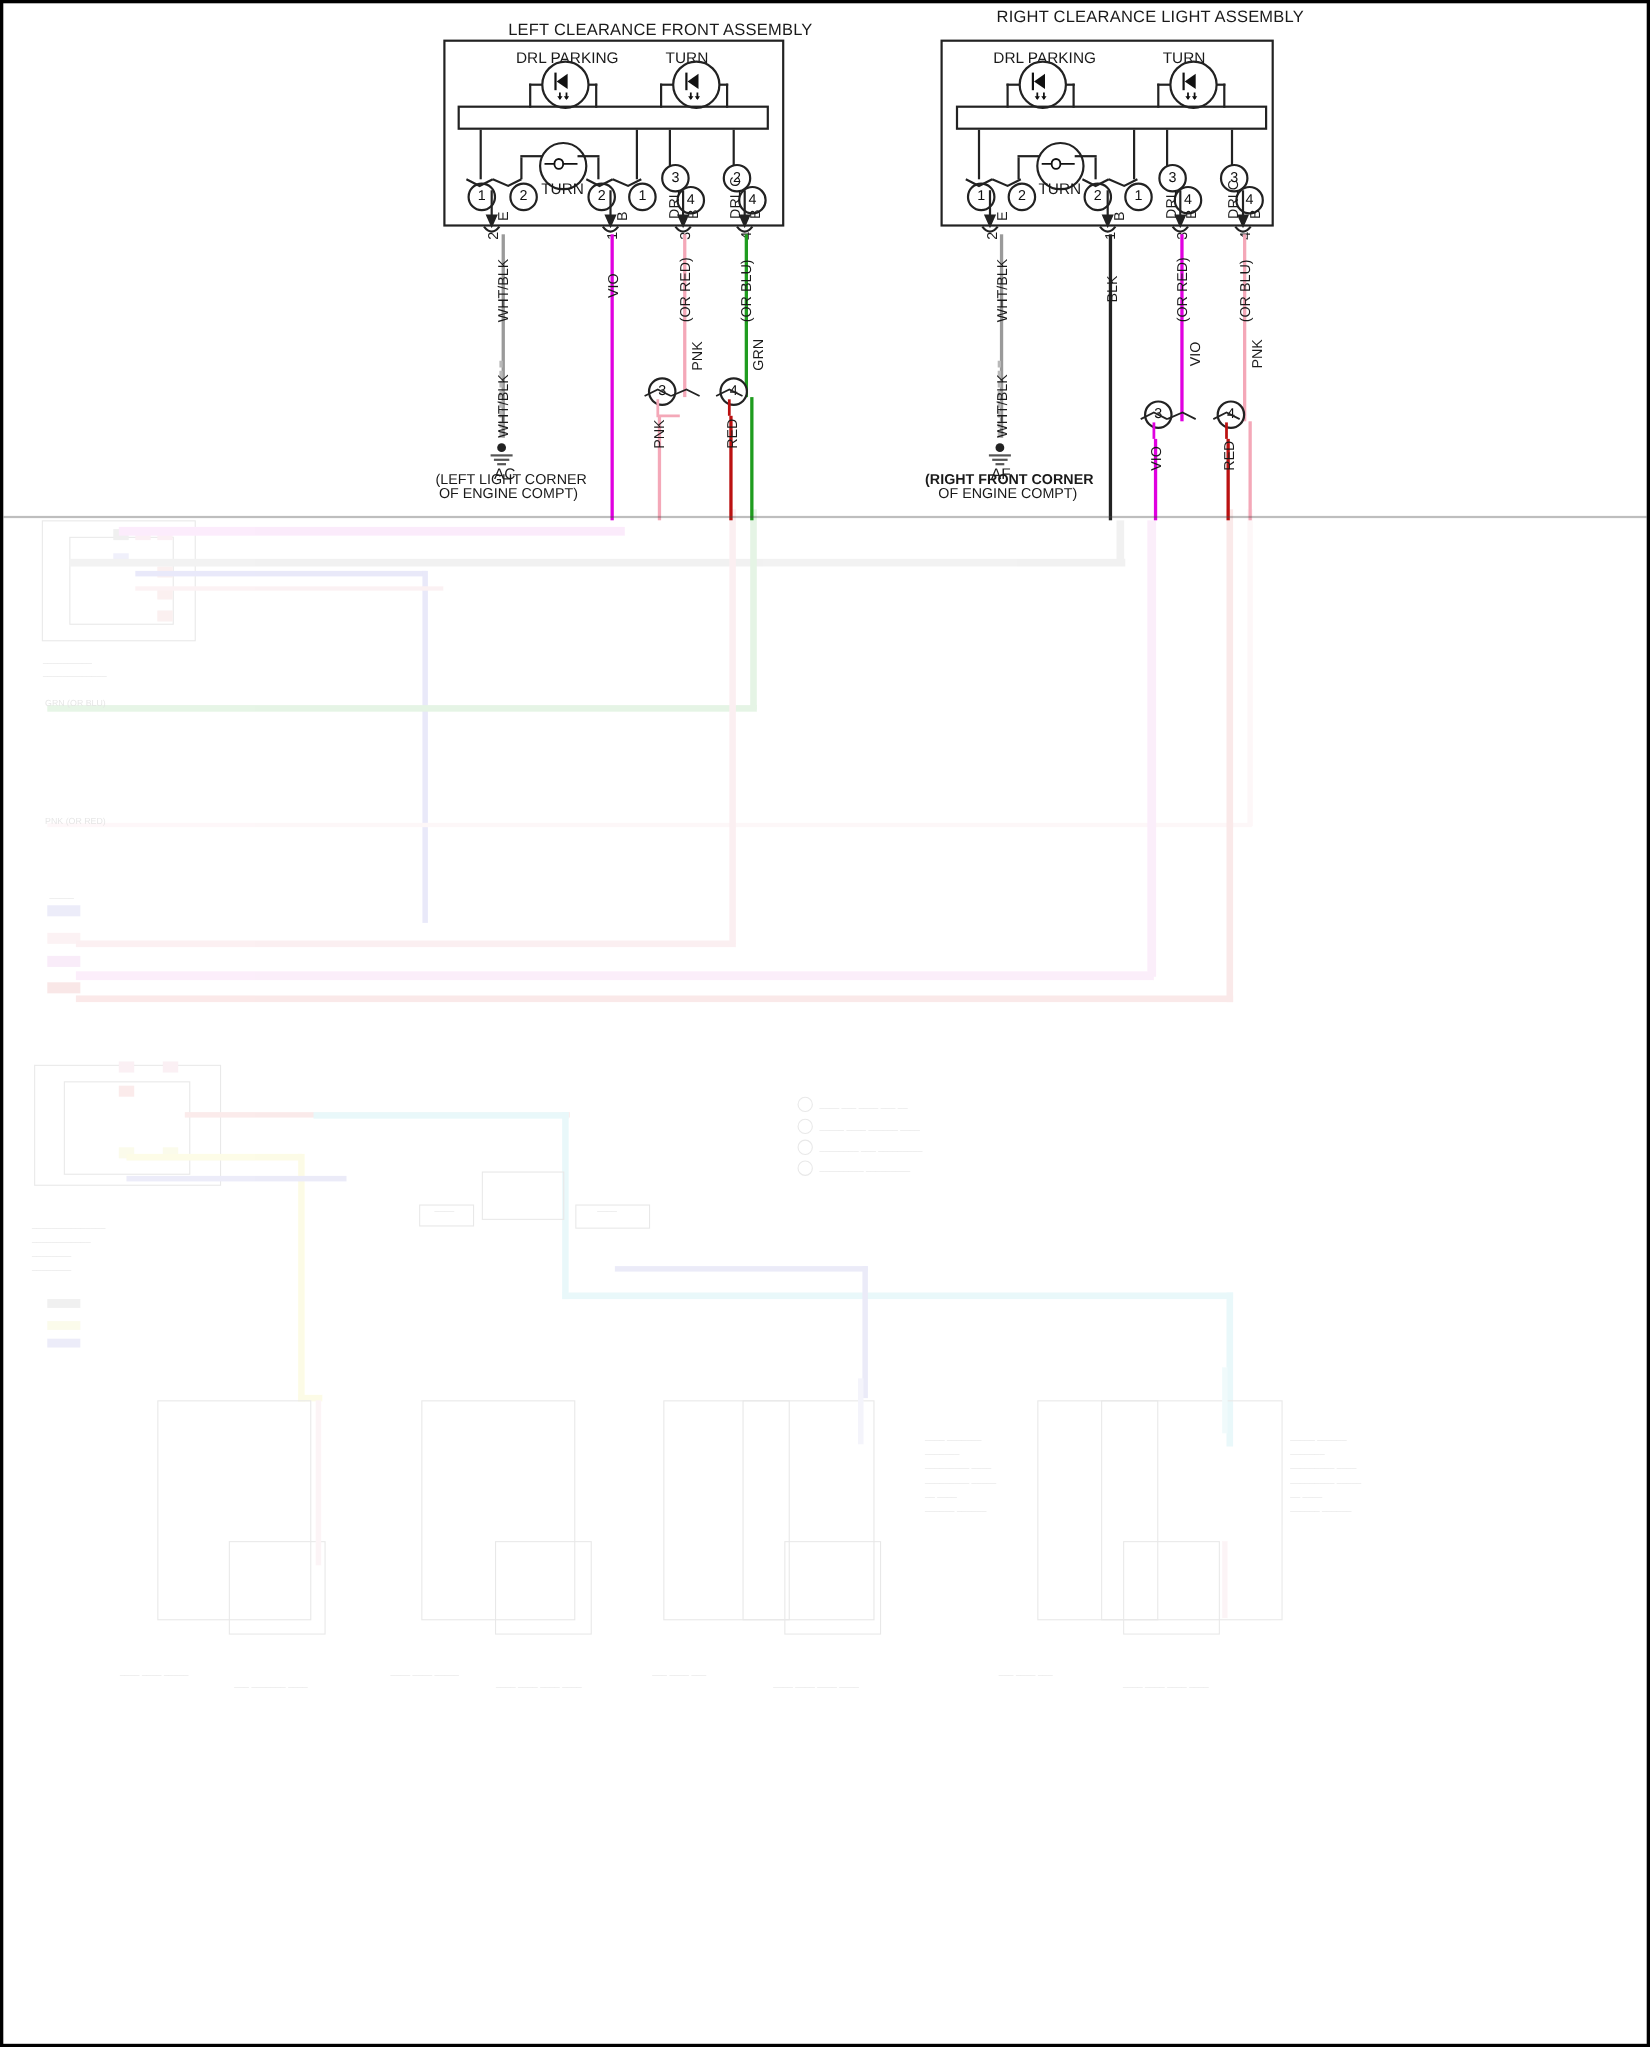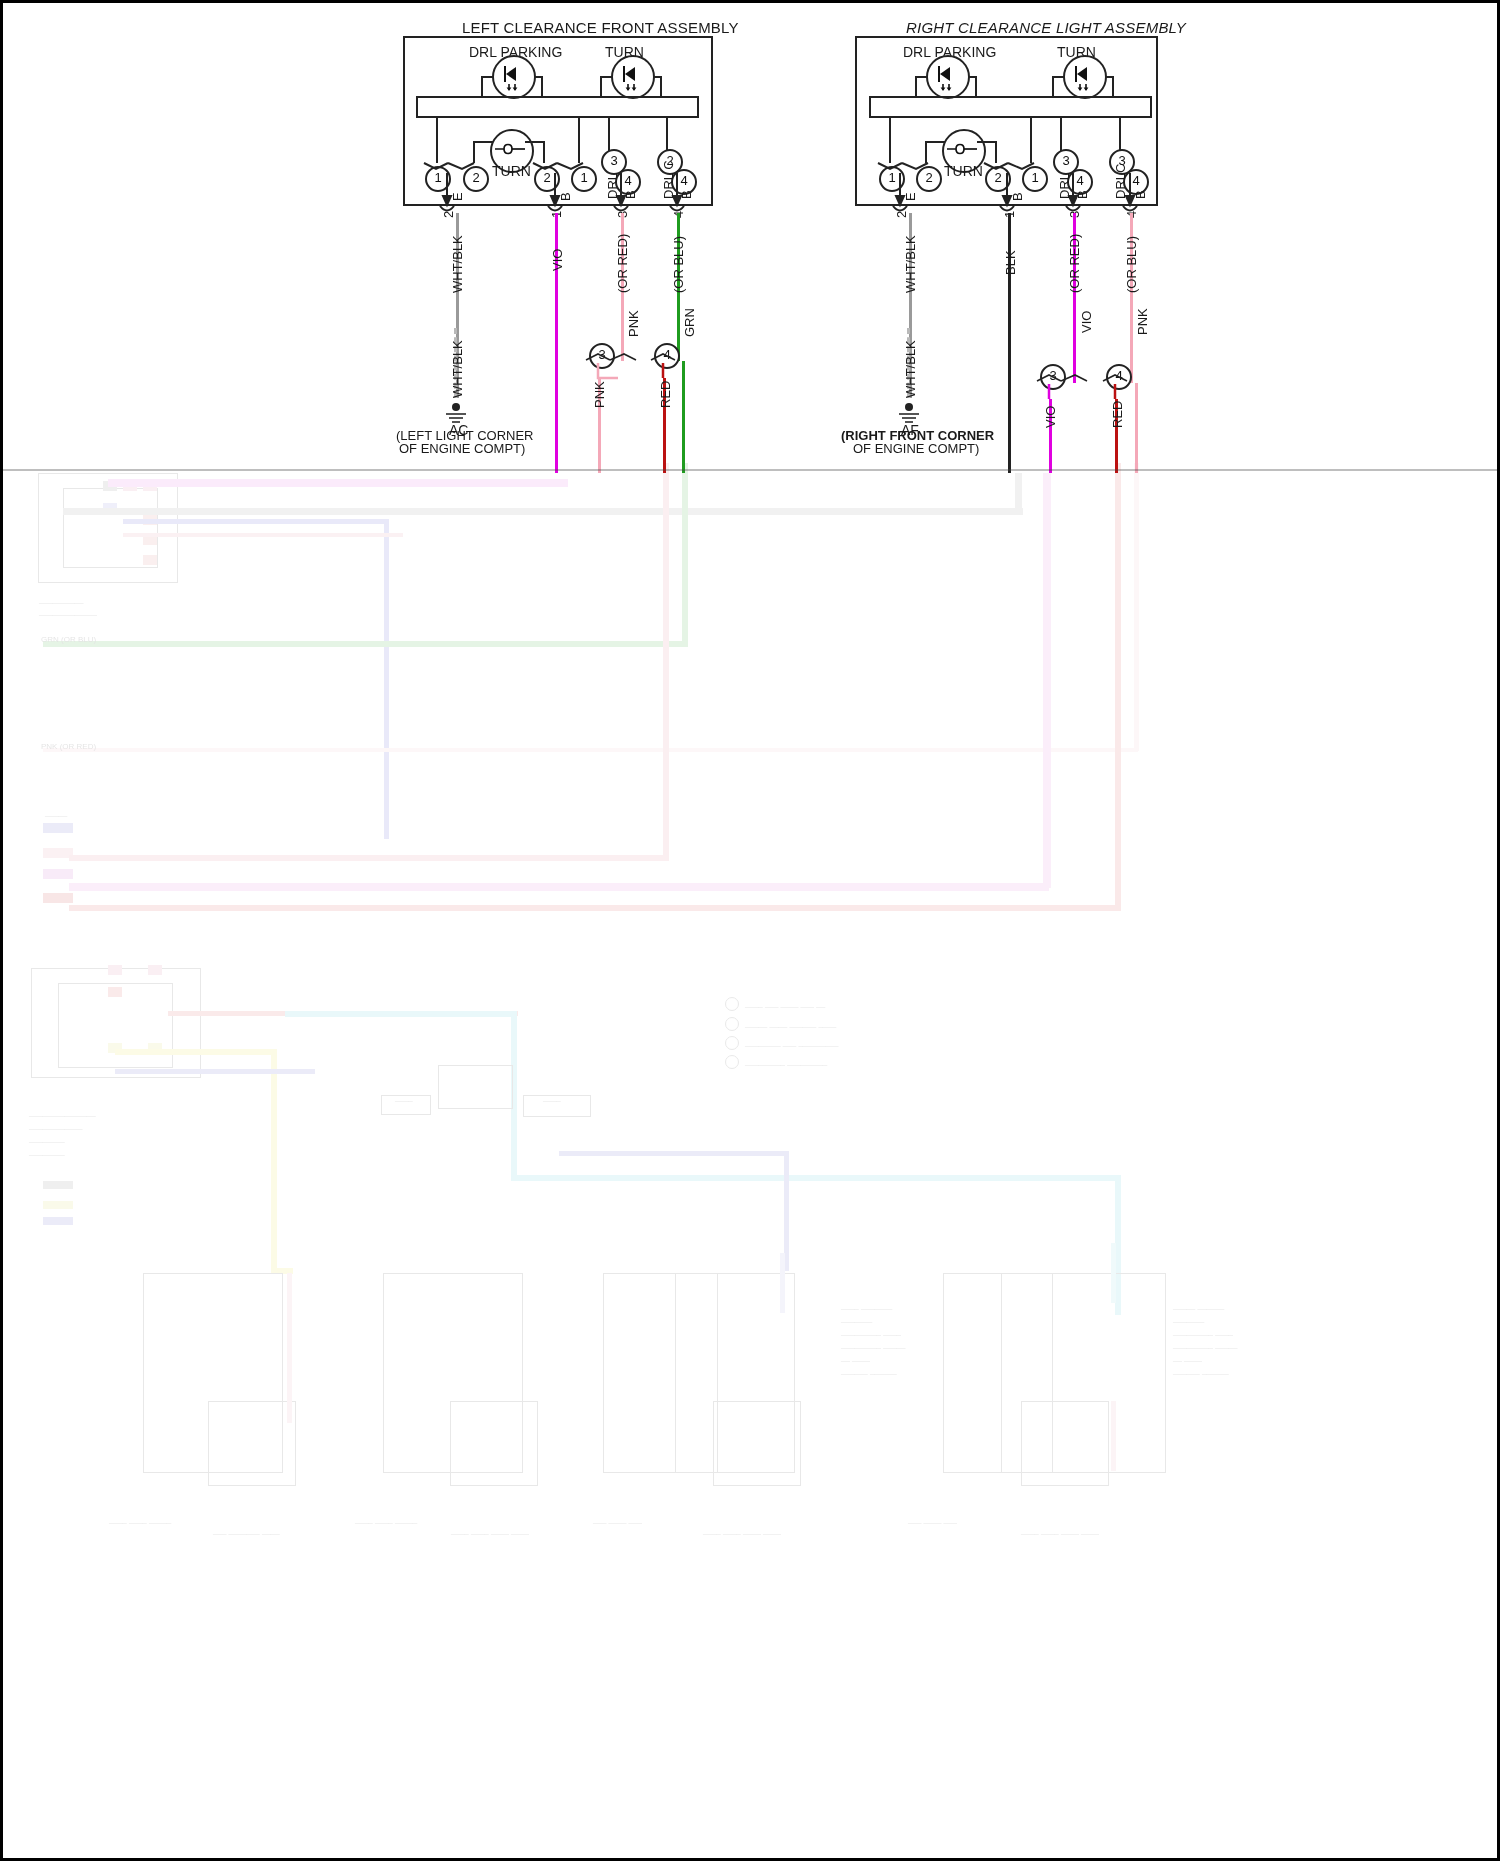--- a/index.html
+++ b/index.html
@@ -315,21 +315,21 @@
     <div class="lbl small vert" style="left:679px;top:334px;">GRN</div>
     <div class="lbl small vert" style="left:655px;top:405px;">RED</div>
 
     <div class="pinnum" style="left:586px;top:340px;">3</div>
     <div class="pinnum" style="left:651px;top:340px;">4</div>
 
     <div class="lbl sub" style="left:446px;top:419px;">AC</div>
     <div class="lbl small" style="left:393px;top:425px;">(LEFT LIGHT CORNER</div>
     <div class="lbl small" style="left:396px;top:438px;">OF ENGINE COMPT)</div>
 
-    <div class="lbl ttl" style="left:903px;top:16px;font-style:italic;">RIGHT CLEARANCE LIGHT ASSEMBLY</div>
+    <div class="lbl ttl" style="left:903px;top:4px;">RIGHT CLEARANCE LIGHT ASSEMBLY</div>
     <div class="box" style="left:852px;top:33px;width:303px;height:170px;"></div>
 
     <div class="lbl sub" style="left:900px;top:41px;">DRL PARKING</div>
     <div class="lbl sub" style="left:1054px;top:41px;">TURN</div>
 
     <div class="box" style="left:912px;top:73px;width:62px;height:22px;border-bottom:none;"></div>
     <div class="lampc" style="left:923px;top:52px;">
       <svg width="36" height="36" viewBox="0 0 36 36">
         <polygon points="22,10 22,24 12,17" fill="#111"></polygon>
         <rect x="10" y="9" width="2" height="16" fill="#111"></rect>

